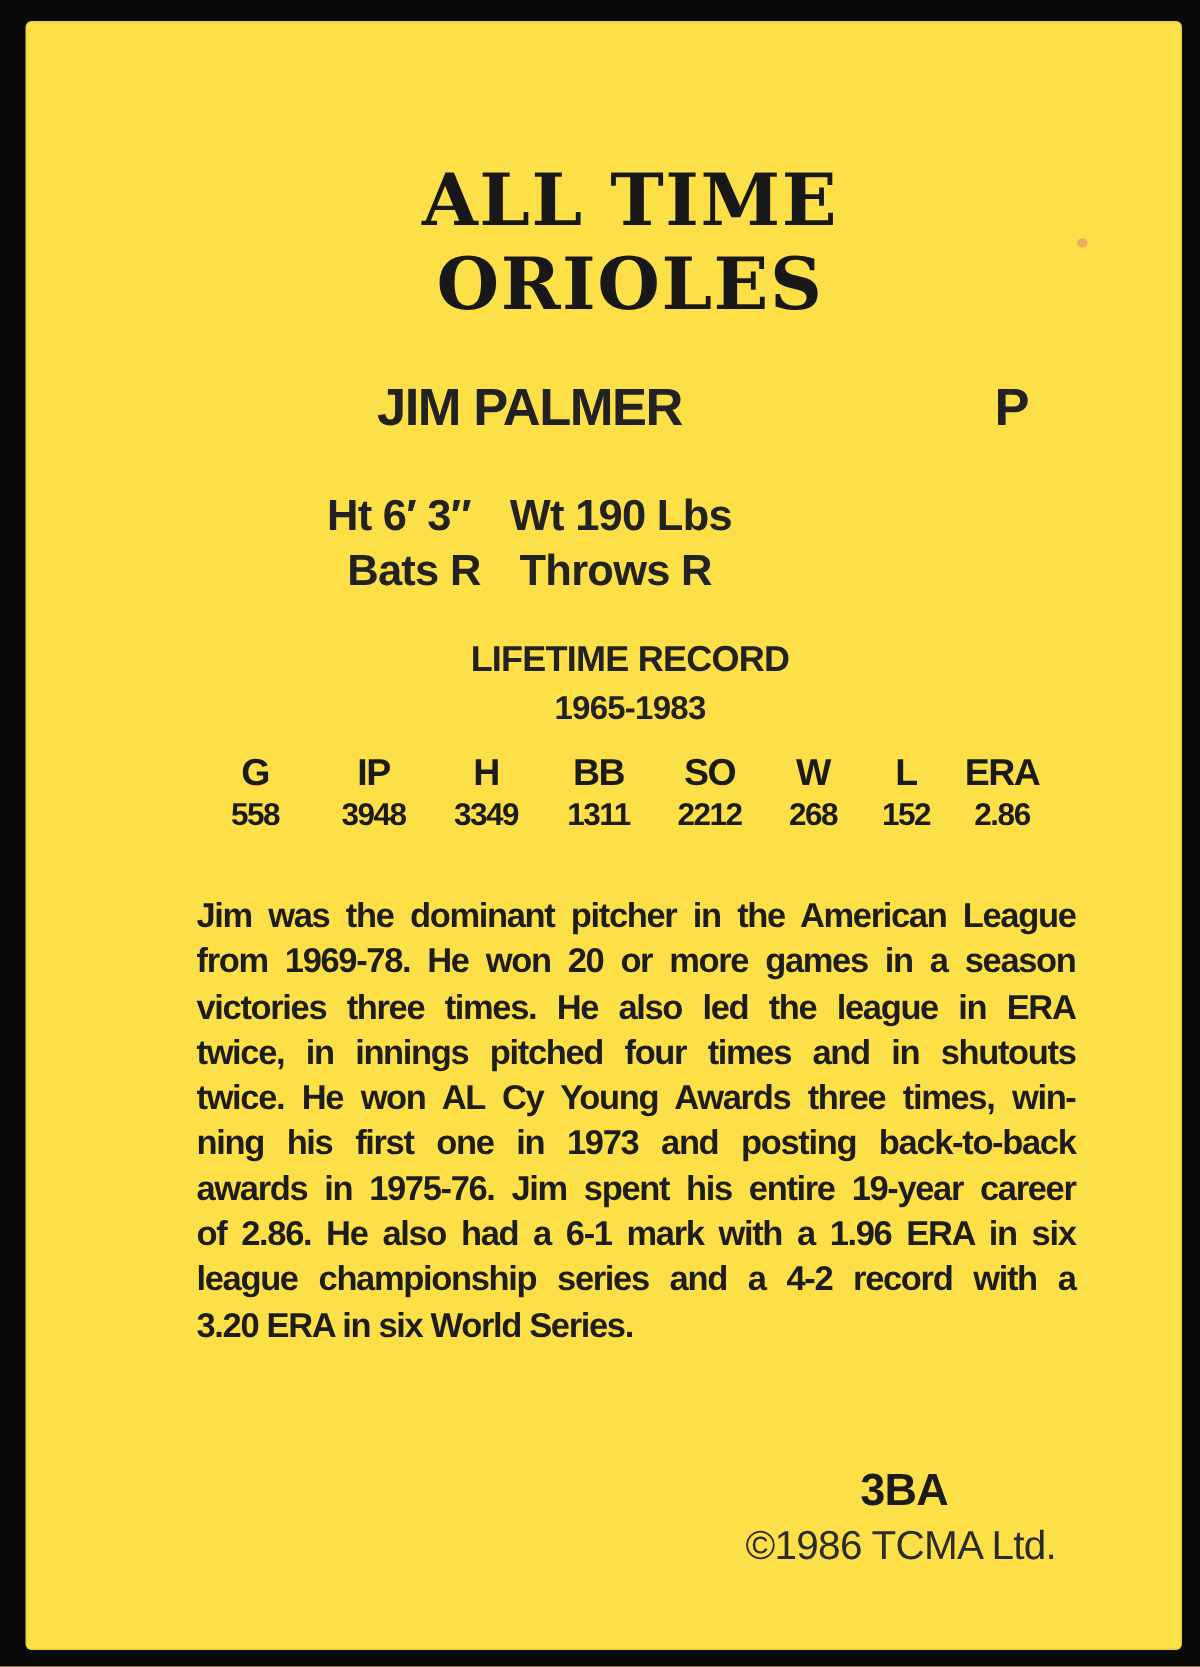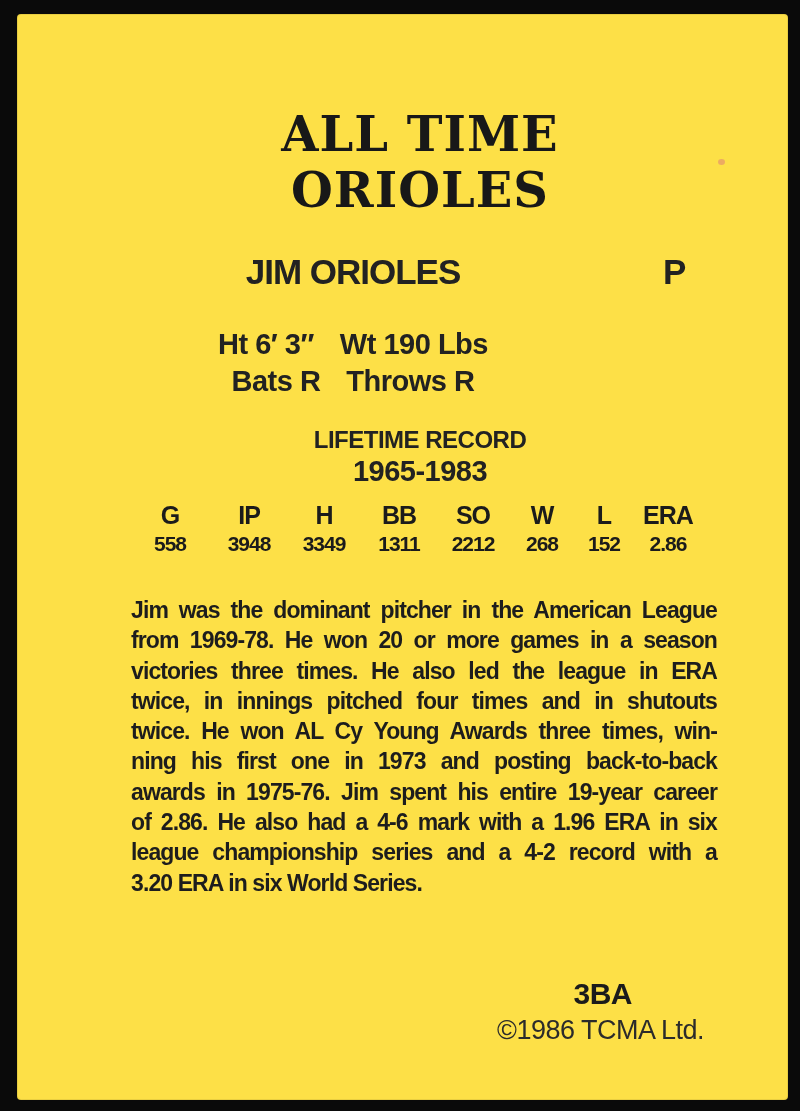--- a/index.html
+++ b/index.html
@@ -93,21 +93,21 @@
     text-align: center;
     font-weight: bold;
     color: #222;
   }
   .record-title {
     font-size: 24px;
     line-height: 32px;
     letter-spacing: -0.5px;
   }
   .record-years {
-    font-size: 29px;
+    font-size: 22px;
     line-height: 31px;
     letter-spacing: -0.5px;
   }
   
   .stats {
     position: absolute;
     top: 488px;
     left: 112px;
     width: 590px;
   }
@@ -193,21 +193,21 @@
 <body>
 
 <div class="card">
 
   <div class="team-title">
     <div>ALL TIME</div>
     <div>ORIOLES</div>
   </div>
 
   <div class="name-row">
-    <span class="player-name">JIM ORIOLES</span>
+    <span class="player-name">JIM PALMER</span>
     <span class="position">P</span>
   </div>
 
   <div class="vitals">
     <div class="vrow">
       <span>Ht 6′ 3″</span>
       <span>Wt 190 Lbs</span>
     </div>
     <div class="vrow">
       <span>Bats R</span>
@@ -244,21 +244,21 @@
   </div>
 
   <div class="bio">
     <div class="line">Jim was the dominant pitcher in the American League</div>
     <div class="line">from 1969-78. He won 20 or more games in a season</div>
     <div class="line">victories three times. He also led the league in ERA</div>
     <div class="line">twice, in innings pitched four times and in shutouts</div>
     <div class="line">twice. He won AL Cy Young Awards three times, win-</div>
     <div class="line">ning his first one in 1973 and posting back-to-back</div>
     <div class="line">awards in 1975-76. Jim spent his entire 19-year career</div>
-    <div class="line">of 2.86. He also had a 4-6 mark with a 1.96 ERA in six</div>
+    <div class="line">of 2.86. He also had a 6-1 mark with a 1.96 ERA in six</div>
     <div class="line">league championship series and a 4-2 record with a</div>
     <div class="line last">3.20 ERA in six World Series.</div>
   </div>
 
   <div class="card-number">3BA</div>
   <div class="copyright">©1986 TCMA Ltd.</div>
 
   <div class="speck"></div>
 </div>
 

